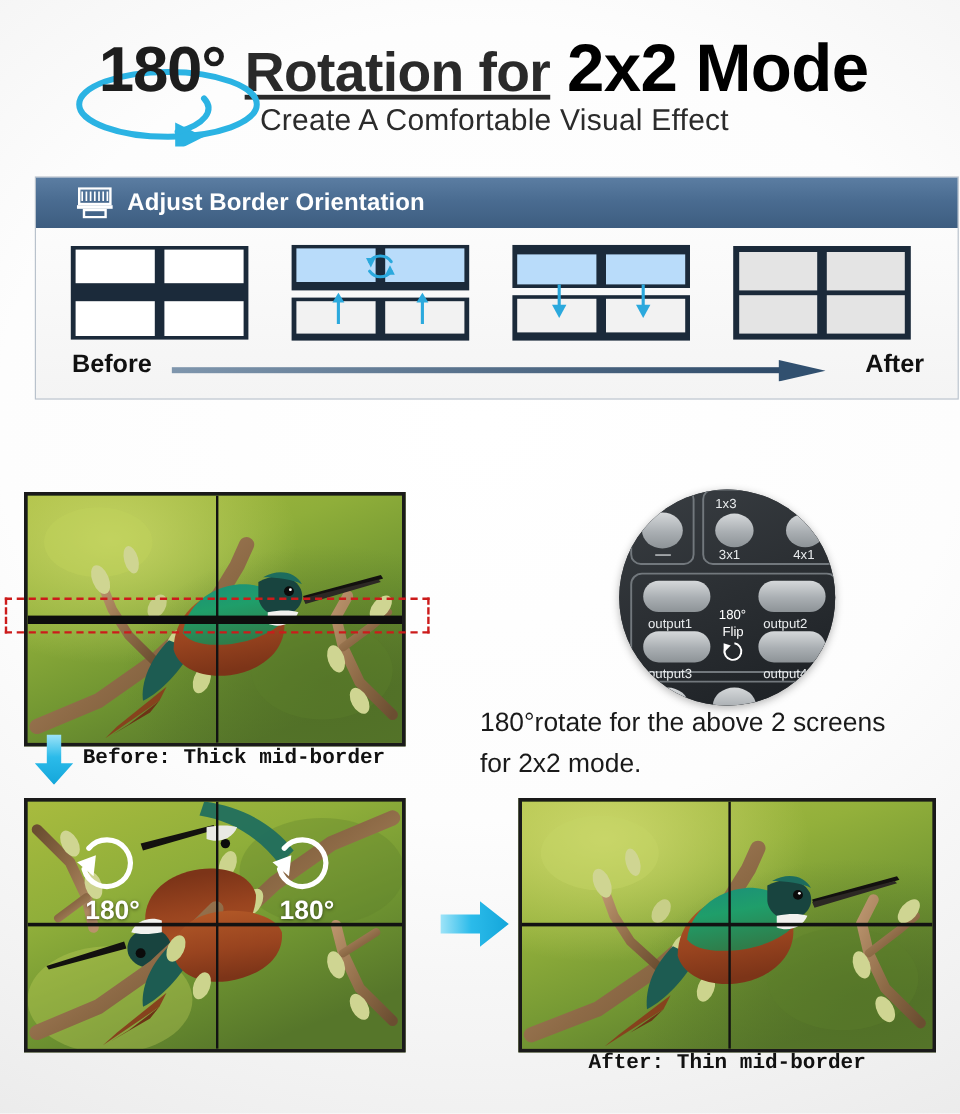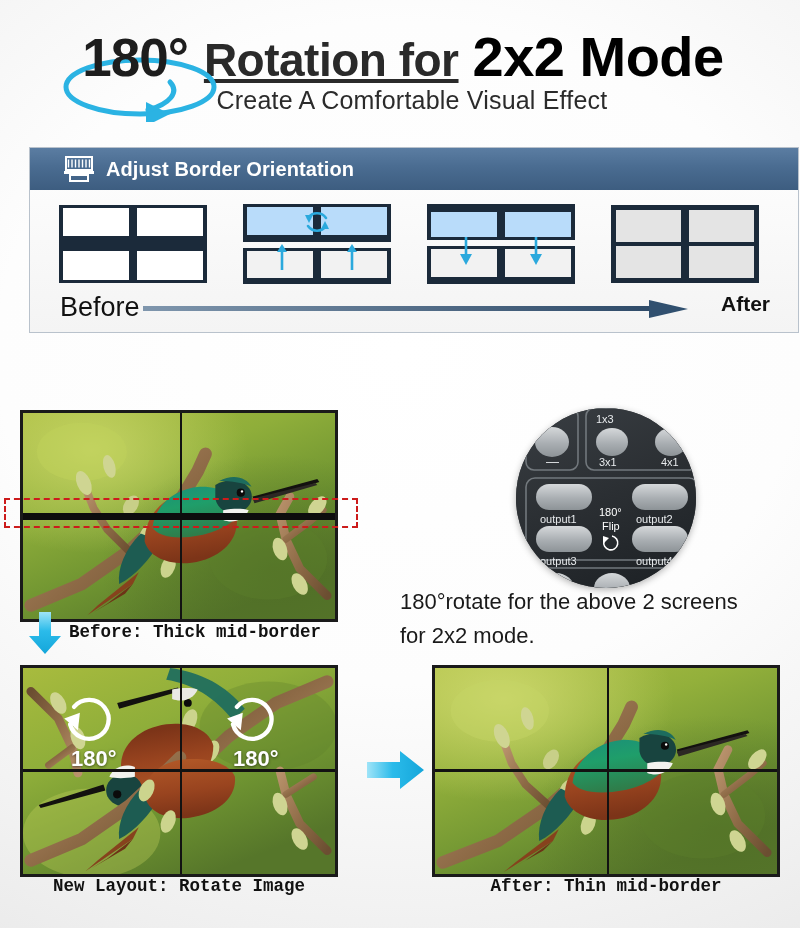--- a/index.html
+++ b/index.html
@@ -51,21 +51,21 @@
 
   
   .diagrams{position:absolute;left:0;top:44px;width:100%;height:98px;}
   .mon{position:absolute;top:12px;width:150px;height:80px;}
   .mon1{left:28px;}
   .mon2{left:212px;}
   .mon3{left:396px;}
   .mon4{left:580px;}
 
   .bef-arrow-row{position:absolute;left:0;bottom:8px;width:100%;height:38px;}
-  .bef-label{position:absolute;left:30px;top:6px;font-size:27px;font-weight:normal;color:#111;}
+  .bef-label{position:absolute;left:30px;top:6px;font-size:21px;font-weight:bold;color:#111;}
   .aft-label{position:absolute;right:28px;top:6px;font-size:21px;font-weight:bold;color:#111;}
   .arrow-long{position:absolute;left:113px;top:14px;width:545px;height:18px;}
 
   
   .photo{position:absolute;overflow:hidden;border:3px solid #1a1a1a;box-sizing:border-box;
          background:#6f8a30;}
   .ph-before{left:20px;top:410px;width:318px;height:212px;}
   .ph-new{left:20px;top:665px;width:318px;height:212px;}
   .ph-after{left:432px;top:665px;width:348px;height:212px;}
 
@@ -440,21 +440,20 @@
         <path d="M 218 40 A 20 20 0 1 1 214 58"></path>
       </g>
       <polygon points="42,52 58,46 56,64" fill="#ffffff"></polygon>
       <polygon points="208,52 224,46 222,64" fill="#ffffff"></polygon>
     </svg>
     <div class="rot180-label" style="left:48px;top:78px;">180°</div>
     <div class="rot180-label" style="left:210px;top:78px;">180°</div>
     <div class="gridline gl-v" style="left:157px;"></div>
     <div class="gridline gl-h" style="top:101px;height:3px;"></div>
   </div>
-  <div class="cap cap-new">New Layout: Rotate Image</div>
 
   <svg class="cyan-right" viewBox="0 0 58 44">
     <defs>
       <linearGradient id="cyr" x1="0" y1="0" x2="1" y2="0">
         <stop offset="0%" stop-color="#9fe4f8"></stop>
         <stop offset="45%" stop-color="#2bbbea"></stop>
         <stop offset="100%" stop-color="#14a6da"></stop>
       </linearGradient>
     </defs>
     <polygon points="0,14 33,14 33,3 57,22 33,41 33,30 0,30" fill="url(#cyr)"></polygon>

